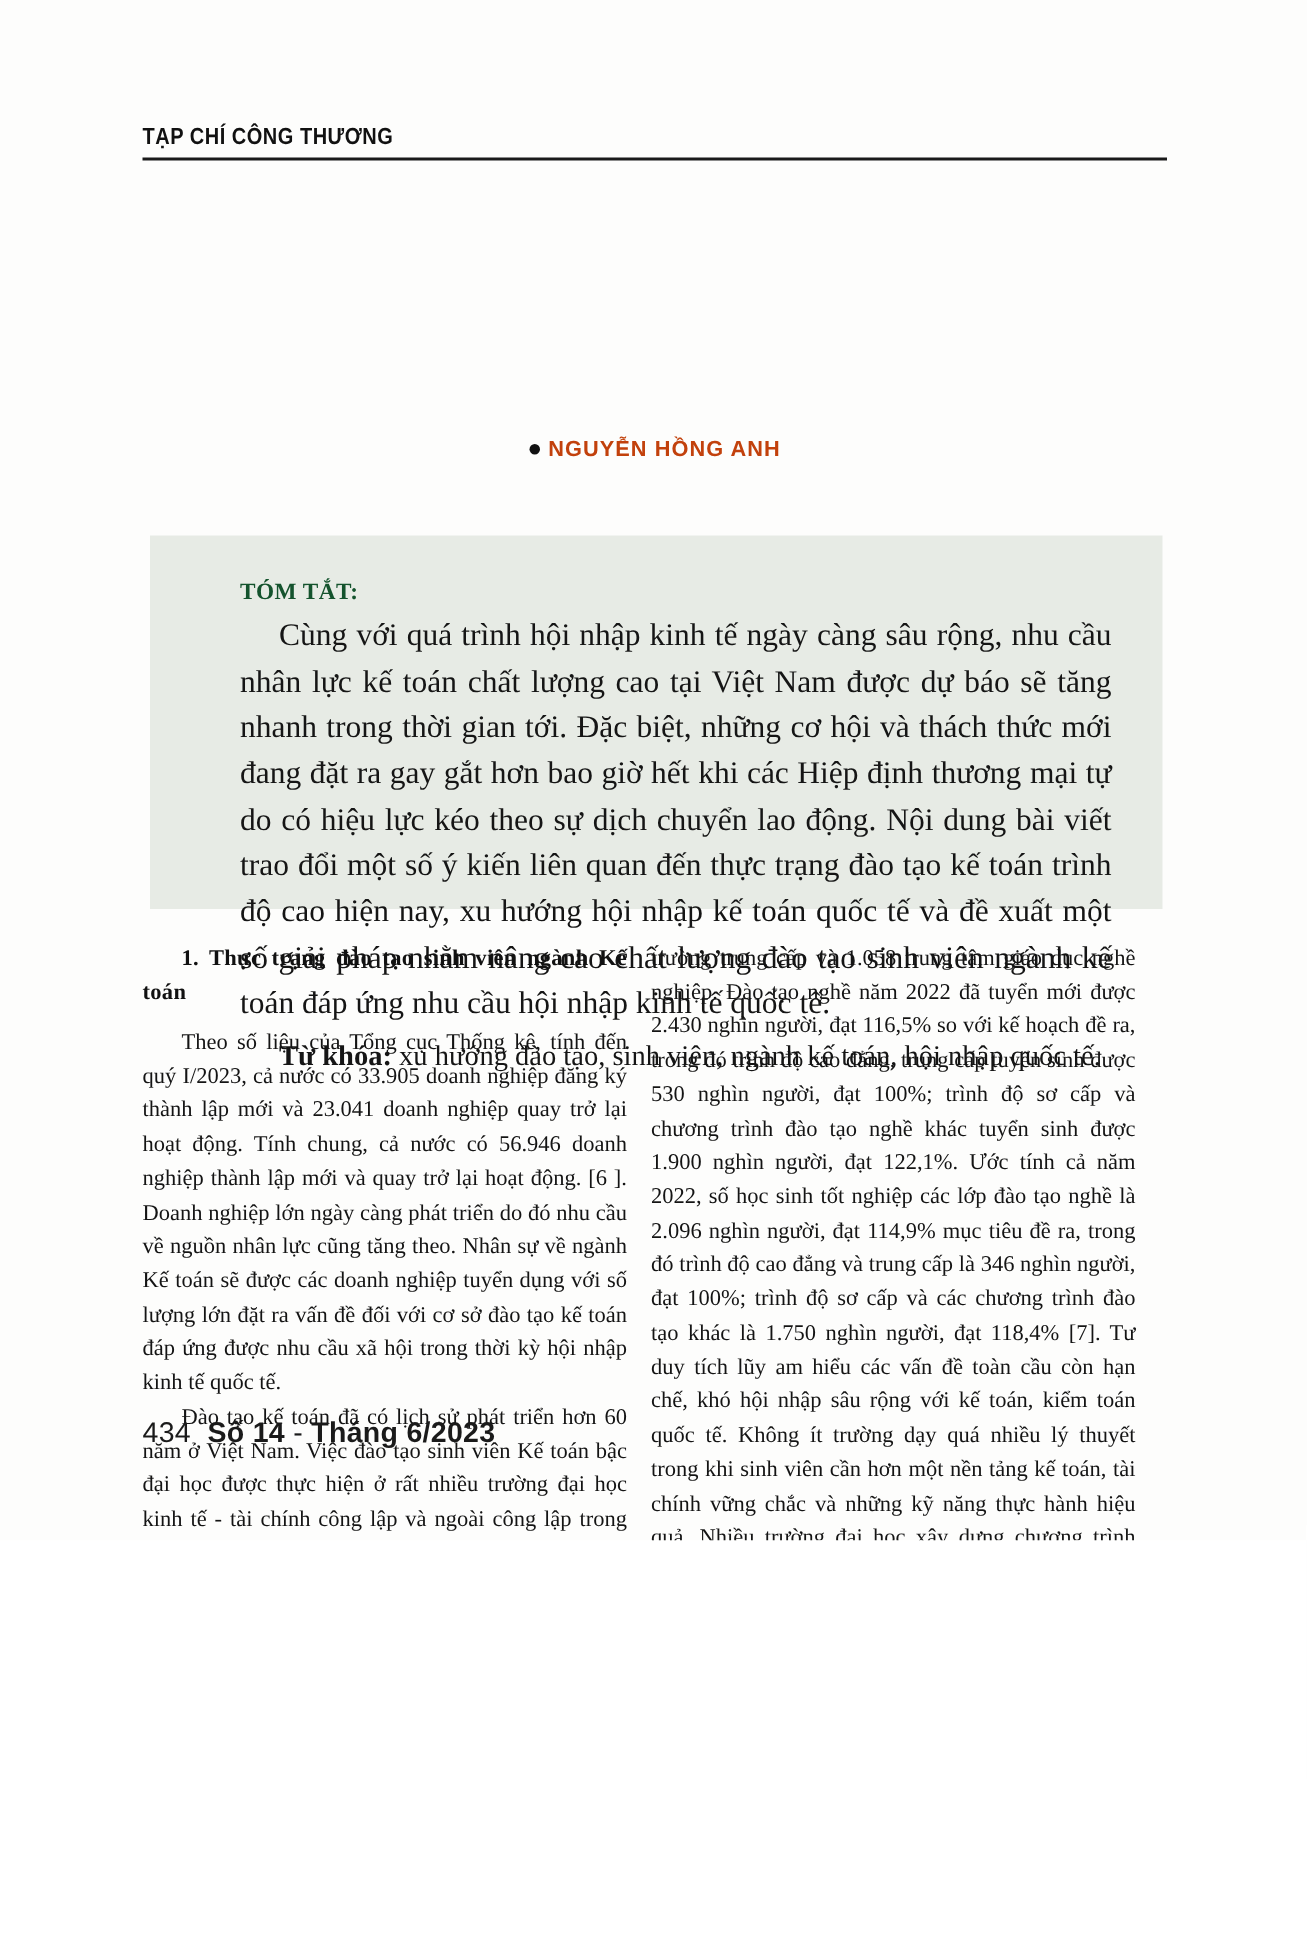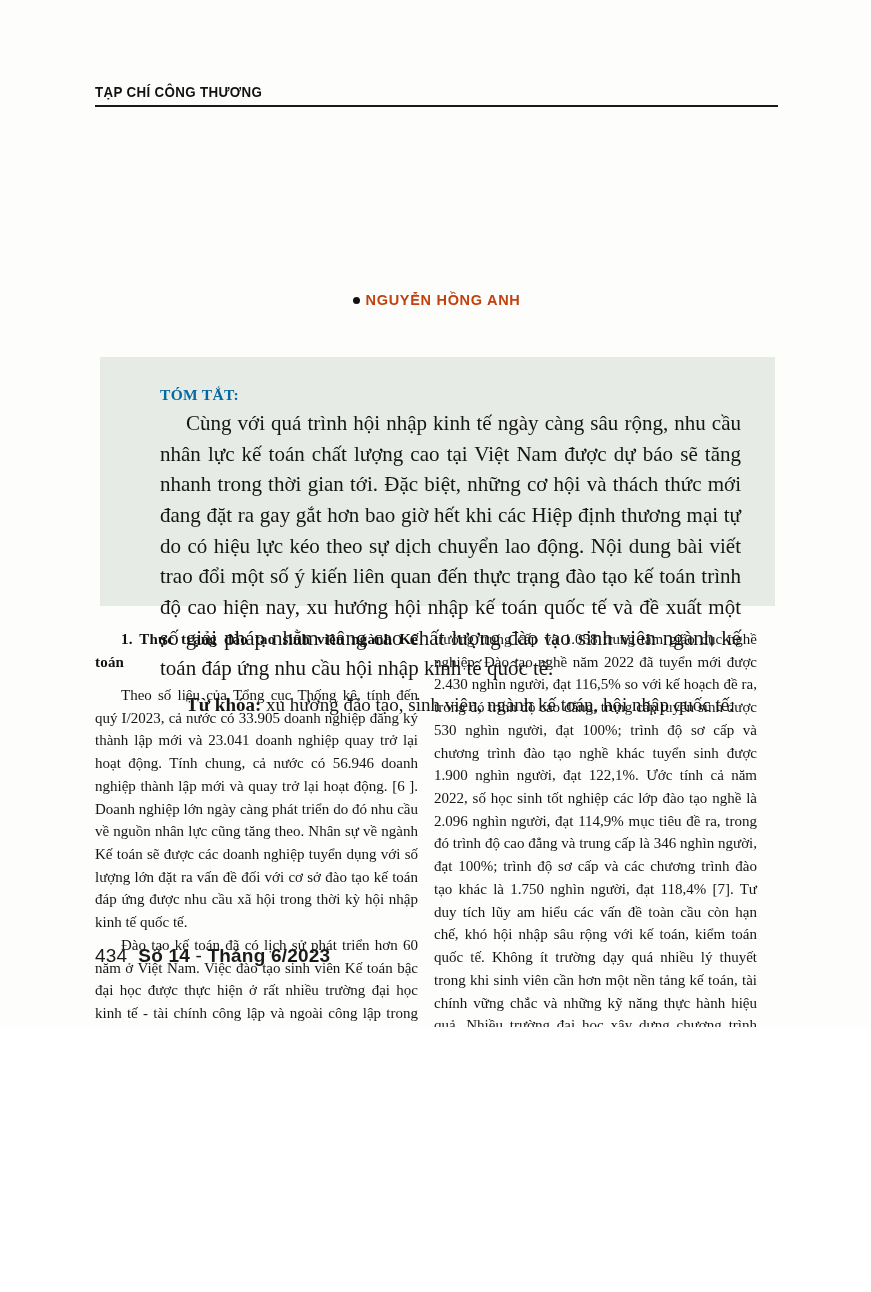--- a/index.html
+++ b/index.html
@@ -93,21 +93,21 @@
     height: 249px;
     background: #e7ebe5;
     box-sizing: border-box;
     padding: 29px 34px 0 60px;
   }
   .abstract-label {
     font-weight: bold;
     font-size: 15.5px;
     letter-spacing: 0.3px;
     margin: 0 0 4px 0;
-    color: #0369a1;
+    color: #14532d;
   }
   .abstract-body {
     margin: 0;
     font-size: 21px;
     line-height: 1.46;
     text-align: justify;
     text-indent: 26px;
     color: #151515;
   }
   .abstract-keywords {

